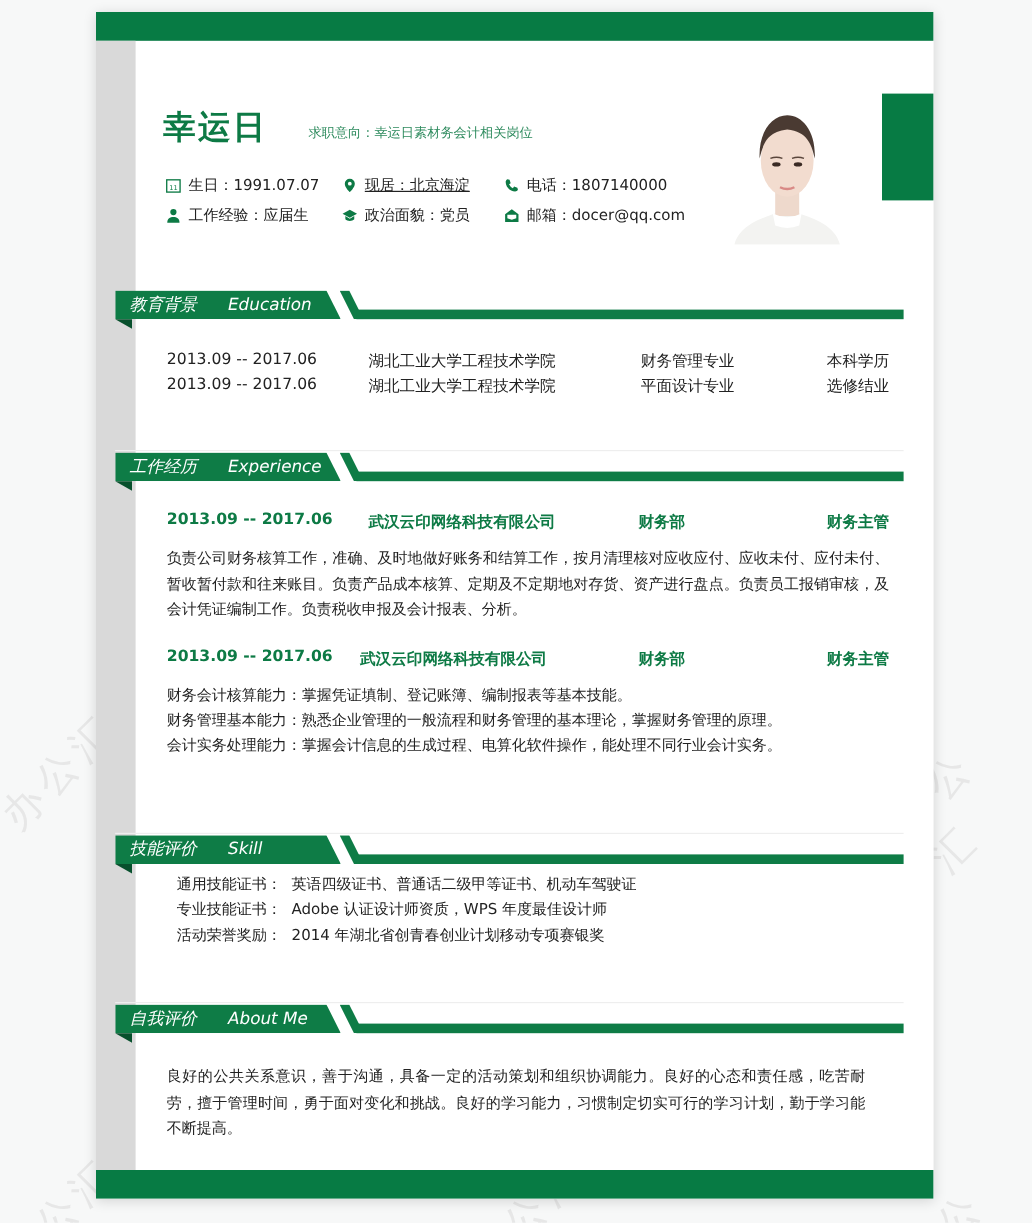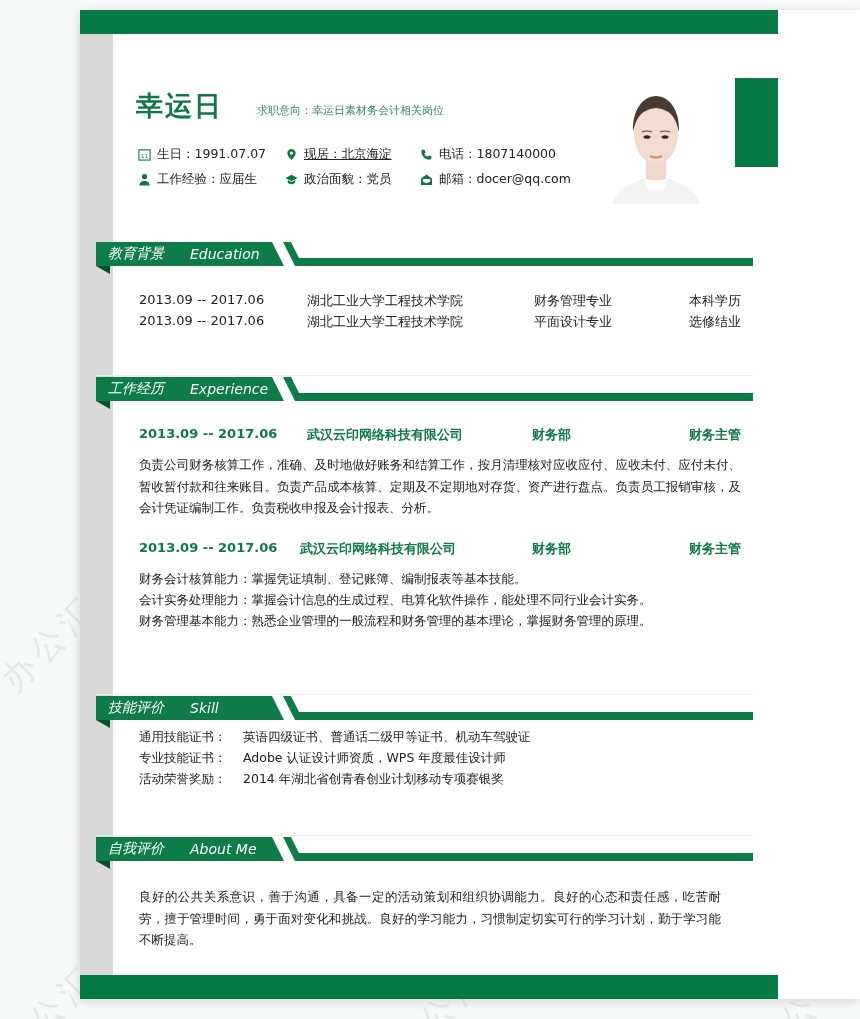--- a/index.html
+++ b/index.html
@@ -1,21 +1,21 @@
 <!DOCTYPE html>
 <html><head>
 <meta charset="utf-8">
 <style>
   * { margin: 0; padding: 0; box-sizing: border-box; }
   html, body { width: 860px; height: 1019px; overflow: hidden; background: #f7f8f8; }
   body { font-family: "DejaVu Sans", "Liberation Sans", sans-serif; color: #222; position: relative; }
 
   .watermark { position: absolute; font-size: 34px; color: rgba(200,200,200,0.35); transform: rotate(-45deg); pointer-events: none; letter-spacing: 6px; }
 
-  .page { position: absolute; left: 80px; top: 10px; width: 780px; height: 989px; background: #fff; box-shadow: 0 2px 10px rgba(0,0,0,0.15); overflow: hidden; }
+  .page { position: absolute; left: 80px; top: 10px; width: 698px; height: 989px; background: #fff; box-shadow: 0 2px 10px rgba(0,0,0,0.15); overflow: hidden; }
   .top-bar { position: absolute; left: 0; top: 0; width: 698px; height: 24px; background: #077b44; }
   .bottom-bar { position: absolute; left: 0; bottom: 0; width: 698px; height: 24px; background: #077b44; }
   .left-strip { position: absolute; left: 0; top: 24px; width: 33px; height: 942px; background: #d9d9d9; }
   .right-block { position: absolute; left: 655px; top: 68px; width: 43px; height: 89px; background: #077b44; }
 
   .name { position: absolute; left: 56px; top: 78px; font-size: 27px; font-weight: bold; color: #0d7a45; letter-spacing: 2px; }
   .intent { position: absolute; left: 177px; top: 93px; font-size: 11px; color: #2e8b5e; }
 
   .info { position: absolute; font-size: 12.5px; color: #222; display: flex; align-items: center; white-space: nowrap; }
   .info .ic { width: 14px; height: 14px; margin-right: 6px; display: inline-flex; align-items: center; justify-content: center; color: #0d7a45; }
@@ -31,21 +31,21 @@
   .sec-line { position: absolute; left: 201px; top: 16px; width: 456px; height: 8px; background: #0e7c46; }
   .sec-rule { position: absolute; left: 0; top: -2px; width: 657px; height: 1px; background: #eee; }
 
   .row { position: absolute; left: 59px; width: 602px; font-size: 13px; height: 20px; }
   .row span { position: absolute; top: 0; white-space: nowrap; }
   .row.green span { color: #0d7a45; font-weight: bold; }
 
   .para { position: absolute; left: 59px; width: 602px; font-size: 12.5px; line-height: 21.5px; color: #222; text-align: justify; }
   .lines div { font-size: 12.5px; line-height: 21px; white-space: nowrap; }
   .skill-row { position: absolute; left: 59px; font-size: 12.5px; height: 21px; white-space: nowrap; }
-  .skill-row .k { display: inline-block; width: 104px; }
+  .skill-row .k { display: inline-block; width: 104px; text-align: center; }
 </style>
 </head>
 <body>
 
 <div class="watermark" style="left:-10px; top:620px;">办公汇</div>
 <div class="watermark" style="left:370px; top:620px;">办公汇</div>
 <div class="watermark" style="left:750px; top:620px;">办公汇</div>
 <div class="watermark" style="left:-10px; top:990px;">办公汇</div>
 <div class="watermark" style="left:380px; top:990px;">办公汇</div>
 <div class="watermark" style="left:760px; top:990px;">办公汇</div>
@@ -169,22 +169,22 @@
   <div class="para" style="top:444px;">负责公司财务核算工作，准确、及时地做好账务和结算工作，按月清理核对应收应付、应收未付、应付未付、暂收暂付款和往来账目。负责产品成本核算、定期及不定期地对存货、资产进行盘点。负责员工报销审核，及会计凭证编制工作。负责税收申报及会计报表、分析。</div>
 
   <div class="row green" style="top:530px;">
     <span style="left:0">2013.09 -- 2017.06</span>
     <span style="left:161px">武汉云印网络科技有限公司</span>
     <span style="left:393px">财务部</span>
     <span style="right:0">财务主管</span>
   </div>
   <div class="para lines" style="top:558px;">
     <div>财务会计核算能力：掌握凭证填制、登记账簿、编制报表等基本技能。</div>
+    <div>财务管理基本能力：熟悉企业管理的一般流程和财务管理的基本理论，掌握财务管理的原理。</div>
     <div>会计实务处理能力：掌握会计信息的生成过程、电算化软件操作，能处理不同行业会计实务。</div>
-    <div>财务管理基本能力：熟悉企业管理的一般流程和财务管理的基本理论，掌握财务管理的原理。</div>
   </div>
 
   <div class="sec-head" style="top:667px;margin-top:19px;">
     <div class="sec-rule"></div>
     <div class="sec-tab">
         <span class="cn">技能评价</span>
         <span>Skill</span>
       </div>
     <div class="sec-fold"></div>
     <div class="sec-slash"></div>

